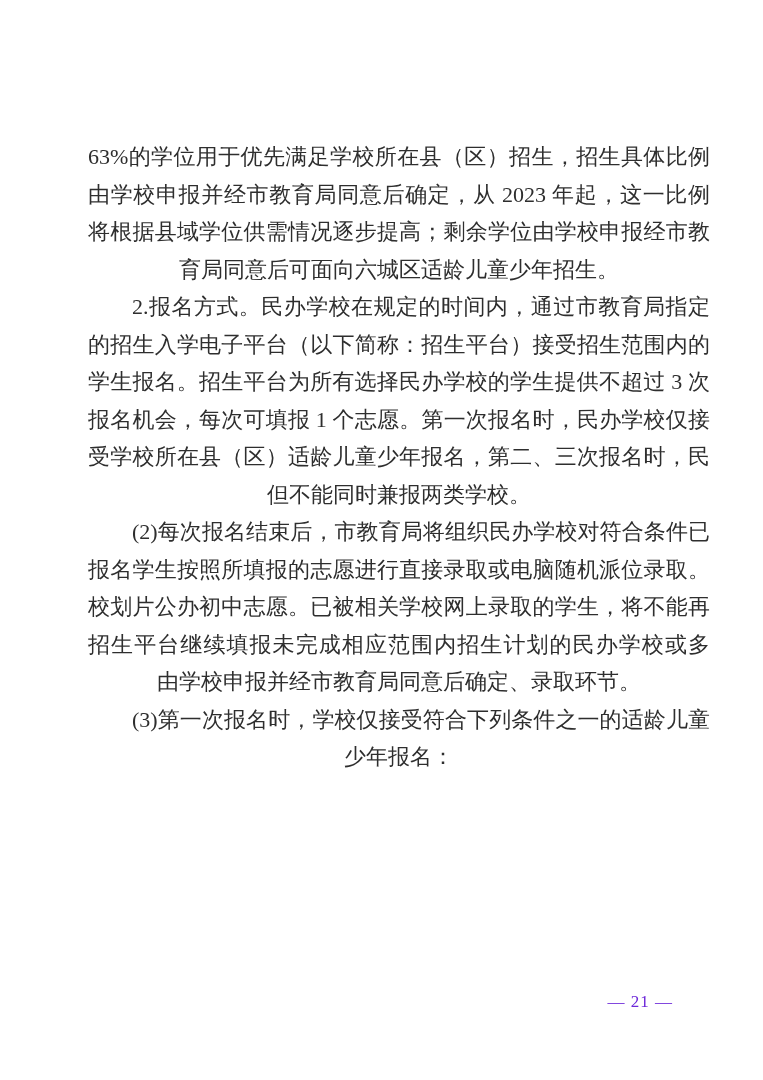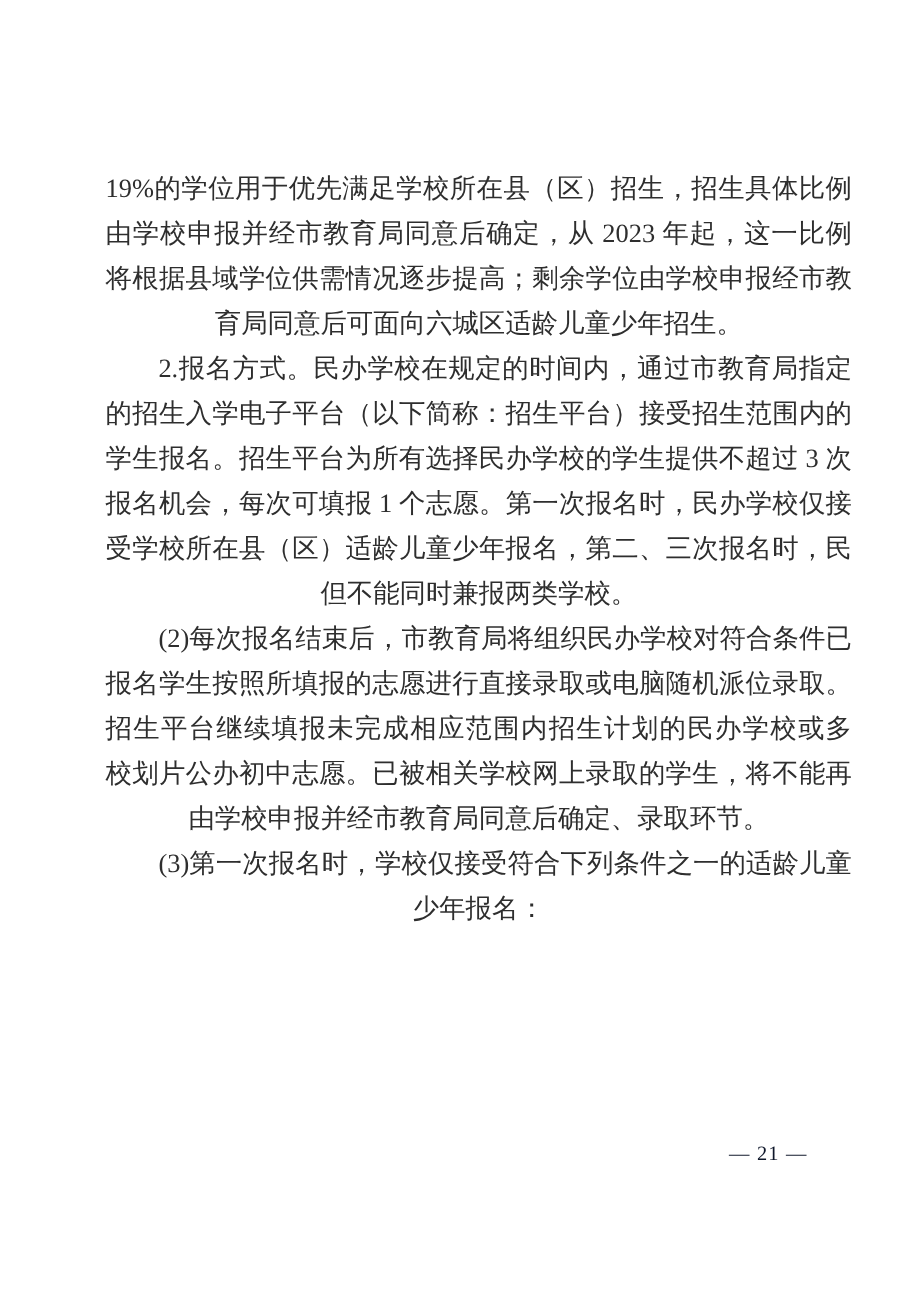--- a/index.html
+++ b/index.html
@@ -36,44 +36,44 @@
     text-align-last: justify;
   }
   .line.indent {
     padding-left: 44px;
   }
   .bold {
     font-weight: normal;
   }
   .footer {
     position: absolute;
-    top: 952px;
+    top: 992px;
     right: 90px;
     font-size: 17px;
     line-height: 20px;
-    color: #0f172a;
+    color: #6d28d9;
     letter-spacing: 1px;
   }
 </style>
 </head>
 <body>
 
 <div class="doc">
-    <div class="line justify"><span class="">19%的学位用于优先满足学校所在县（区）招生，招生具体比例</span></div>
+    <div class="line justify"><span class="">63%的学位用于优先满足学校所在县（区）招生，招生具体比例</span></div>
     <div class="line justify"><span class="">由学校申报并经市教育局同意后确定，从 2023 年起，这一比例</span></div>
     <div class="line justify"><span class="">将根据县域学位供需情况逐步提高；剩余学位由学校申报经市教</span></div>
     <div class="line"><span class="">育局同意后可面向六城区适龄儿童少年招生。</span></div>
     <div class="line indent justify"><span class="bold">2.报名方式。</span><span class="">民办学校在规定的时间内，通过市教育局指定</span></div>
     <div class="line justify"><span class="">的招生入学电子平台（以下简称：招生平台）接受招生范围内的</span></div>
     <div class="line justify"><span class="">学生报名。招生平台为所有选择民办学校的学生提供不超过 3 次</span></div>
     <div class="line justify"><span class="">报名机会，每次可填报 1 个志愿。第一次报名时，民办学校仅接</span></div>
     <div class="line justify"><span class="">受学校所在县（区）适龄儿童少年报名，第二、三次报名时，民</span></div>
     <div class="line"><span class="">但不能同时兼报两类学校。</span></div>
     <div class="line indent justify"><span class="">(2)每次报名结束后，市教育局将组织民办学校对符合条件已</span></div>
     <div class="line justify"><span class="">报名学生按照所填报的志愿进行直接录取或电脑随机派位录取。</span></div>
+    <div class="line justify"><span class="">校划片公办初中志愿。已被相关学校网上录取的学生，将不能再</span></div>
     <div class="line justify"><span class="">招生平台继续填报未完成相应范围内招生计划的民办学校或多</span></div>
-    <div class="line justify"><span class="">校划片公办初中志愿。已被相关学校网上录取的学生，将不能再</span></div>
     <div class="line"><span class="">由学校申报并经市教育局同意后确定、录取环节。</span></div>
     <div class="line indent justify"><span class="bold">(3)第一次报名时，学校仅接受符合下列条件之一的适龄儿童</span></div>
     <div class="line"><span class="bold">少年报名：</span></div>
   </div>
 
 <div class="footer">— 21 —</div>
 
 </body></html>

